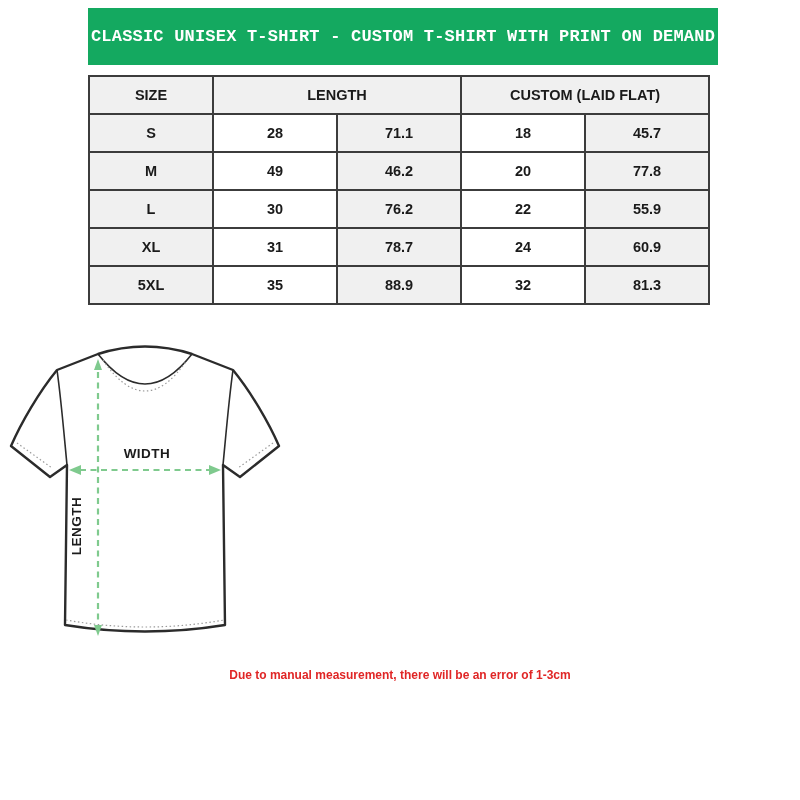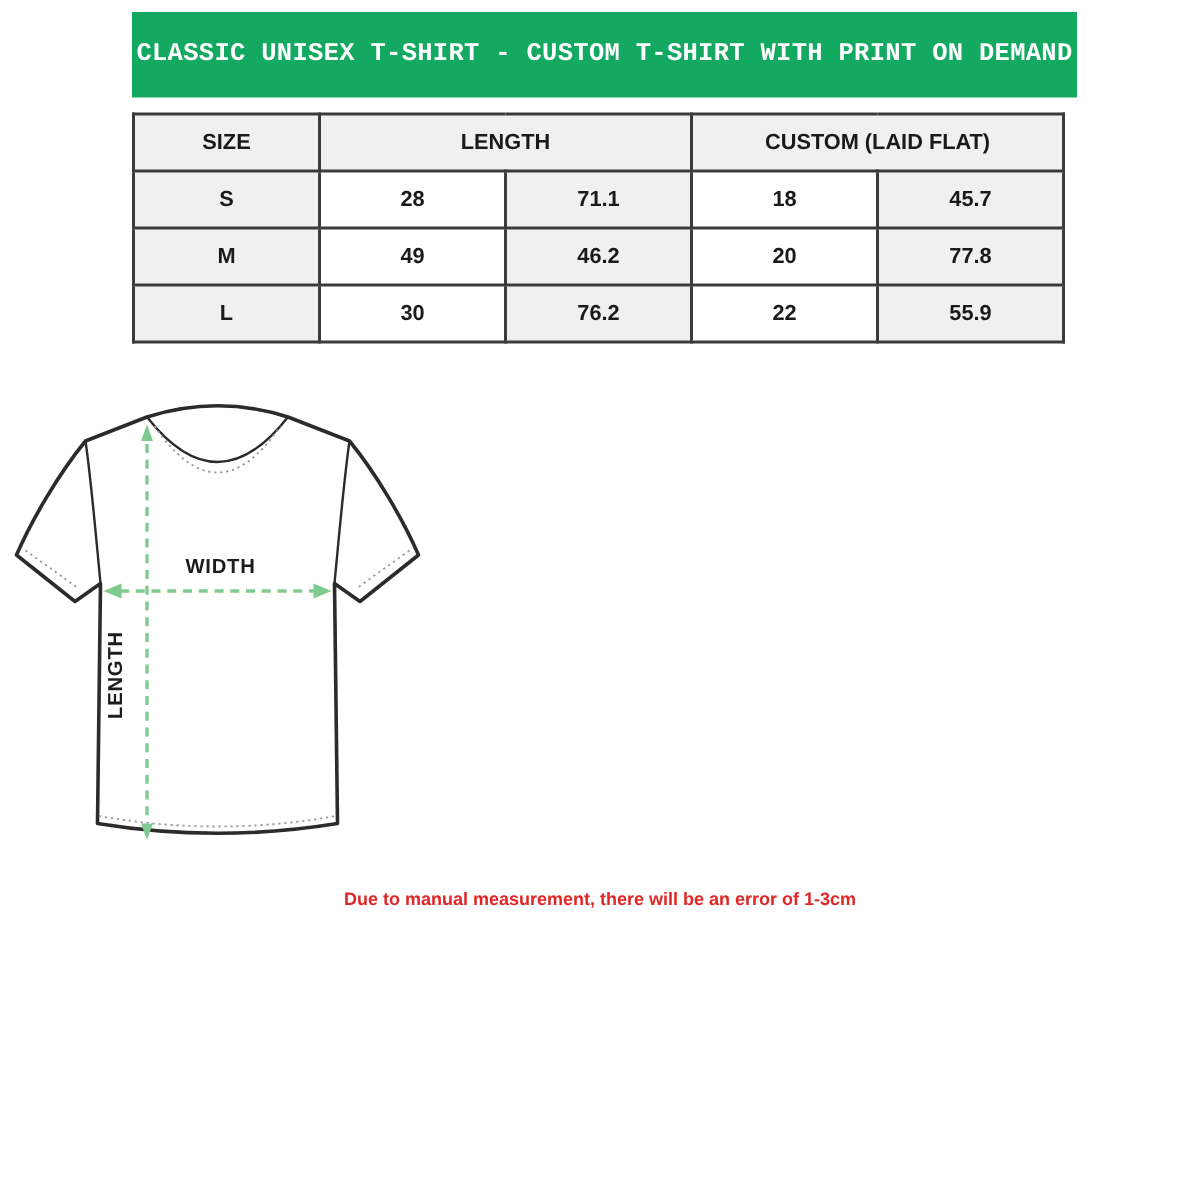--- a/index.html
+++ b/index.html
@@ -82,20 +82,34 @@
       <td>20</td>
       <td>77.8</td>
     </tr>
     <tr>
       <td>L</td>
       <td>30</td>
       <td>76.2</td>
       <td>22</td>
       <td>55.9</td>
     </tr>
+    <tr>
+      <td>XL</td>
+      <td>31</td>
+      <td>78.7</td>
+      <td>24</td>
+      <td>60.9</td>
+    </tr>
+    <tr>
+      <td>5XL</td>
+      <td>35</td>
+      <td>88.9</td>
+      <td>32</td>
+      <td>81.3</td>
+    </tr>
   </tbody>
 </table>
 
 <figure class="diagram" style="margin:31px 0 0 0;">
   <svg width="290" height="313" viewBox="0 0 290 313">
 
     <path class="shirt-outline" d="M 98 18 Q 145 3 192 18 L 233 34 C 251 56 269 87 279 110 L 240 141 L 223 129 L 225 289 Q 145 302 65 289 L 67 129 L 50 141 L 11 110 C 21 87 39 56 57 34 Z"></path>
 
     <path class="seam" d="M 98 18 Q 145 78 192 18"></path>
 

